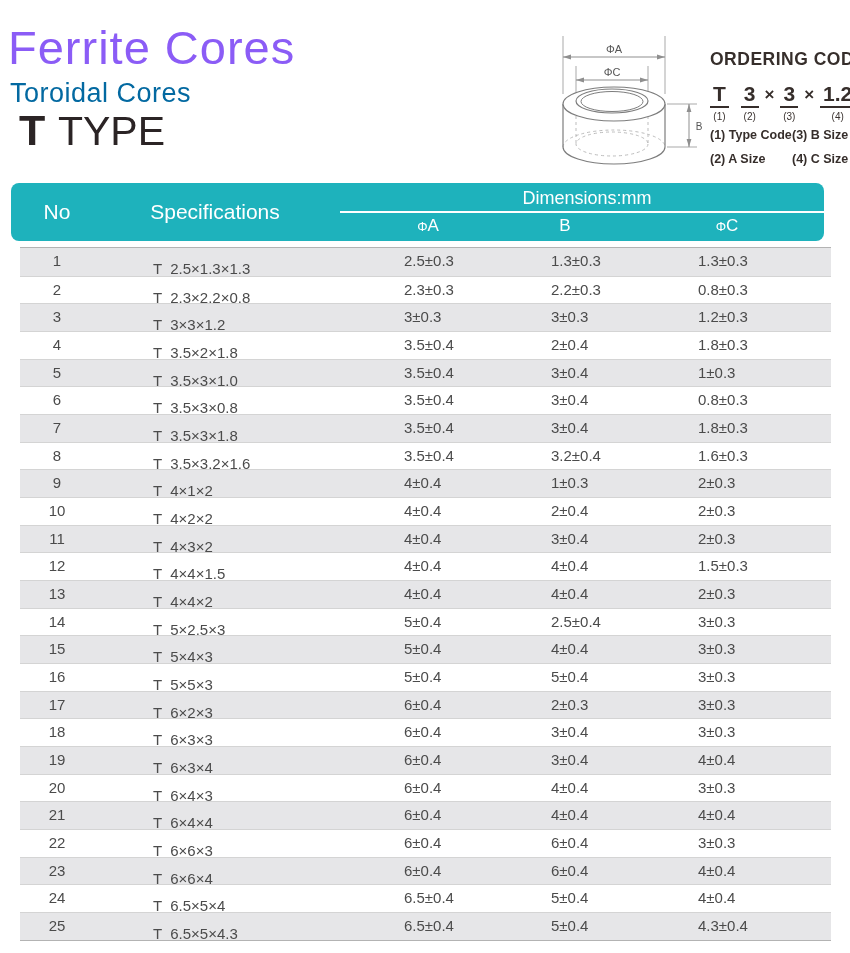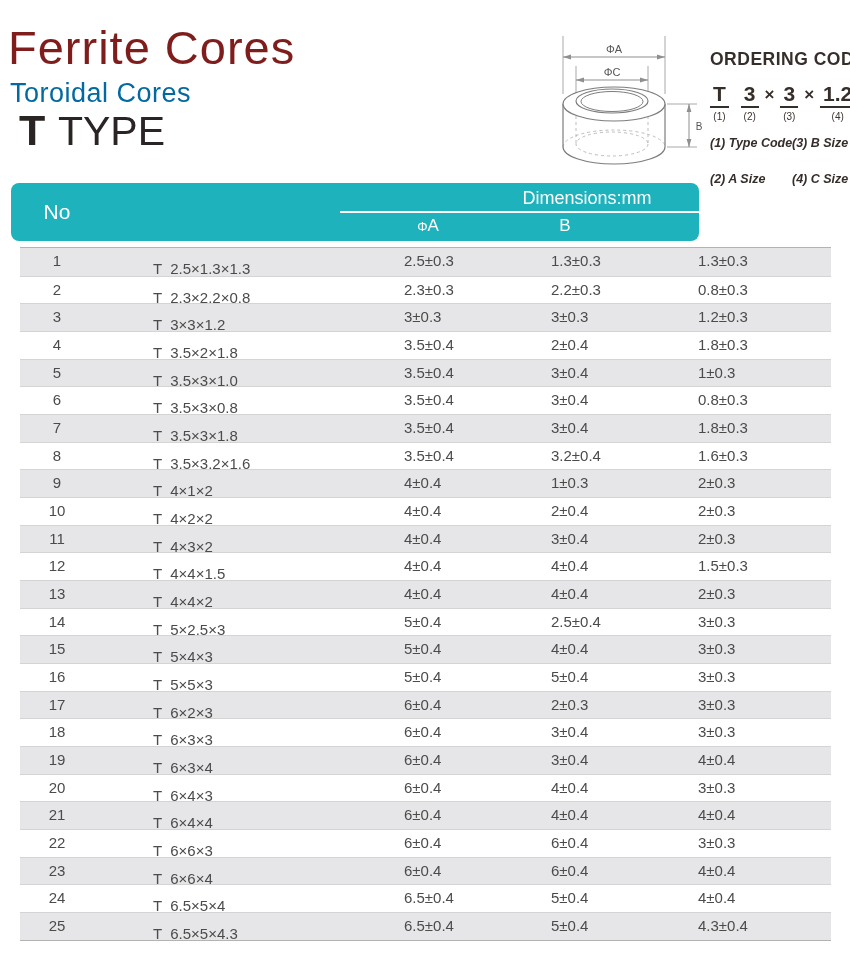--- a/index.html
+++ b/index.html
@@ -5,21 +5,21 @@
   html,body{margin:0;padding:0;}
   body{
     width:850px;height:953px;position:relative;overflow:hidden;
     background:#ffffff;
     font-family:"Liberation Sans", sans-serif;
     -webkit-font-smoothing:antialiased;
   }
   
   .title-main{
     position:absolute;left:8px;top:20px;
-    font-size:47px;color:#7f1d1d;letter-spacing:1px;white-space:nowrap;
+    font-size:47px;color:#8b5cf6;letter-spacing:1px;white-space:nowrap;
   }
   .title-sub{
     position:absolute;left:10px;top:78px;
     font-size:27px;color:#0369a1;letter-spacing:.5px;white-space:nowrap;
   }
   .title-type{
     position:absolute;left:10px;top:106px;
     font-size:41px;color:#2b2425;white-space:nowrap;margin-left:9px;
   }
   .title-type .t-heavy{font-weight:900;font-size:43px;letter-spacing:2px;}
@@ -32,26 +32,26 @@
   .oc-code{margin-top:13px;display:flex;align-items:flex-start;}
   .oc-part{display:flex;flex-direction:column;align-items:center;margin-right:6px;}
   .oc-part:first-child{margin-right:12px;}
   .oc-part-value{
     font-size:21px;font-weight:bold;line-height:22px;
     border-bottom:2px solid #362e2b;padding:0 3px 1px 3px;
   }
   .oc-part-index{font-size:10px;margin-top:3px;color:#3a322f;}
   .oc-times{font-size:17px;font-weight:bold;line-height:22px;margin:1px 6px 0 0;}
   .oc-legend{
-    margin-top:14px;display:grid;grid-template-columns:82px auto;
-    row-gap:22px;font-size:12.5px;font-weight:bold;white-space:nowrap;font-style:italic;
+    margin-top:6px;display:grid;grid-template-columns:82px auto;
+    row-gap:10px;font-size:12.5px;font-weight:bold;white-space:nowrap;
   }
   
   .thead{
-    position:absolute;left:11px;top:183px;width:688px;height:58px;
+    position:absolute;left:11px;top:183px;width:813px;height:58px;
     background:var(--accent,#1eb2bc);border-radius:8px;color:#ffffff;
   }
   .th-no{position:absolute;left:16px;top:0;width:60px;height:58px;line-height:58px;text-align:center;font-size:21px;}
   .th-spec{position:absolute;left:114px;top:0;width:180px;height:58px;line-height:58px;text-align:center;font-size:21px;}
   .th-dim{position:absolute;left:329px;top:2px;width:494px;height:26px;line-height:26px;text-align:center;font-size:18px;}
   .th-divider{position:absolute;left:329px;top:28px;width:494px;height:2px;background:#ffffff;}
   .th-sub{position:absolute;top:30px;height:26px;line-height:26px;text-align:center;font-size:17px;}
   .th-sub .phi{font-size:13px;}
   .th-sub-a{left:367px;width:100px;}
   .th-sub-b{left:504px;width:100px;}
@@ -150,20 +150,21 @@
   <div class="oc-legend">
     <span>(1) Type Code</span>
     <span>(3) B Size</span>
     <span>(2) A Size</span>
     <span>(4) C Size</span>
   </div>
 </div>
 
 <div class="thead">
   <span class="th-no">No</span>
+  <span class="th-spec">Specifications</span>
   <span class="th-dim">Dimensions:mm</span>
   <div class="th-divider"></div>
   <span class="th-sub th-sub-a"><span class="phi">Φ</span><span>A</span></span>
   <span class="th-sub th-sub-b"><span>B</span></span>
   <span class="th-sub th-sub-c"><span class="phi">Φ</span><span>C</span></span>
 </div>
 
 <div class="tbody">
     <div class="row">
     <span class="c-no">1</span>

